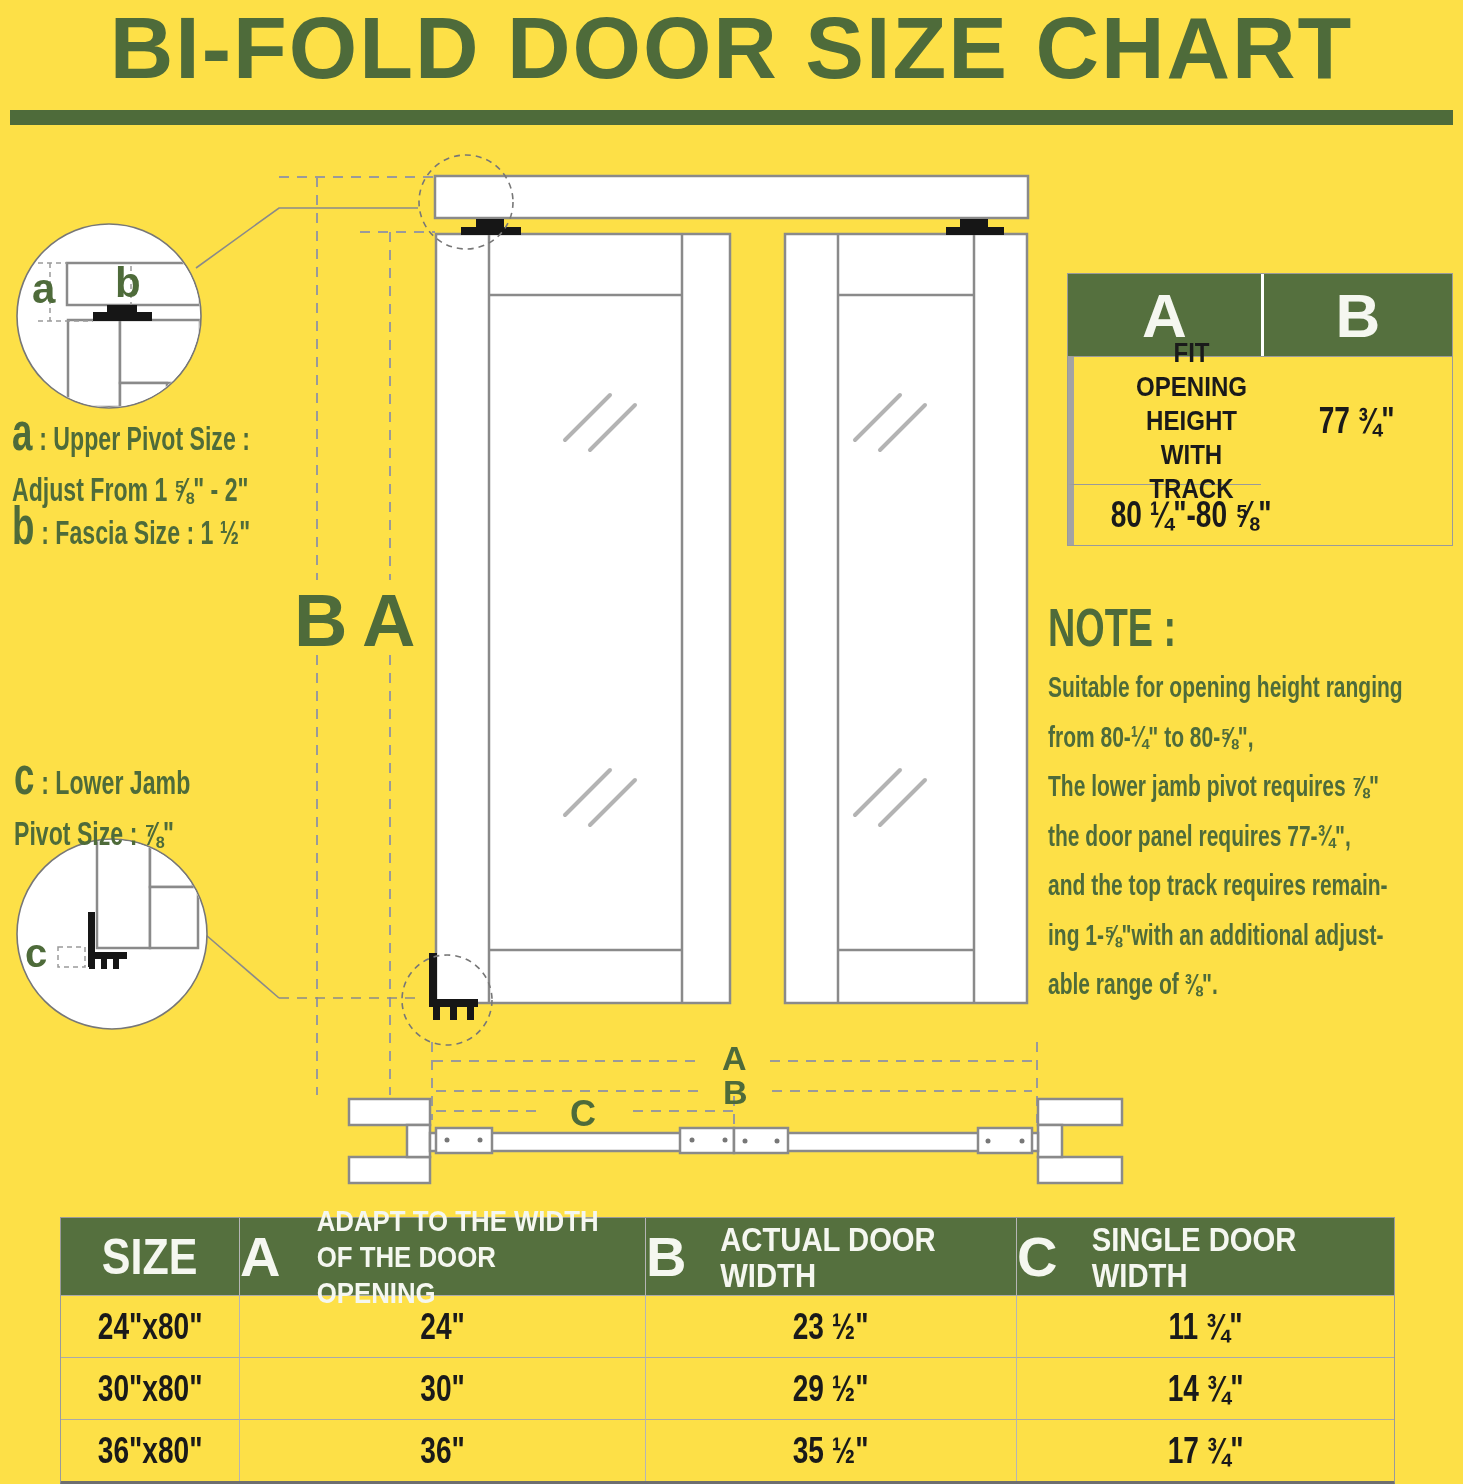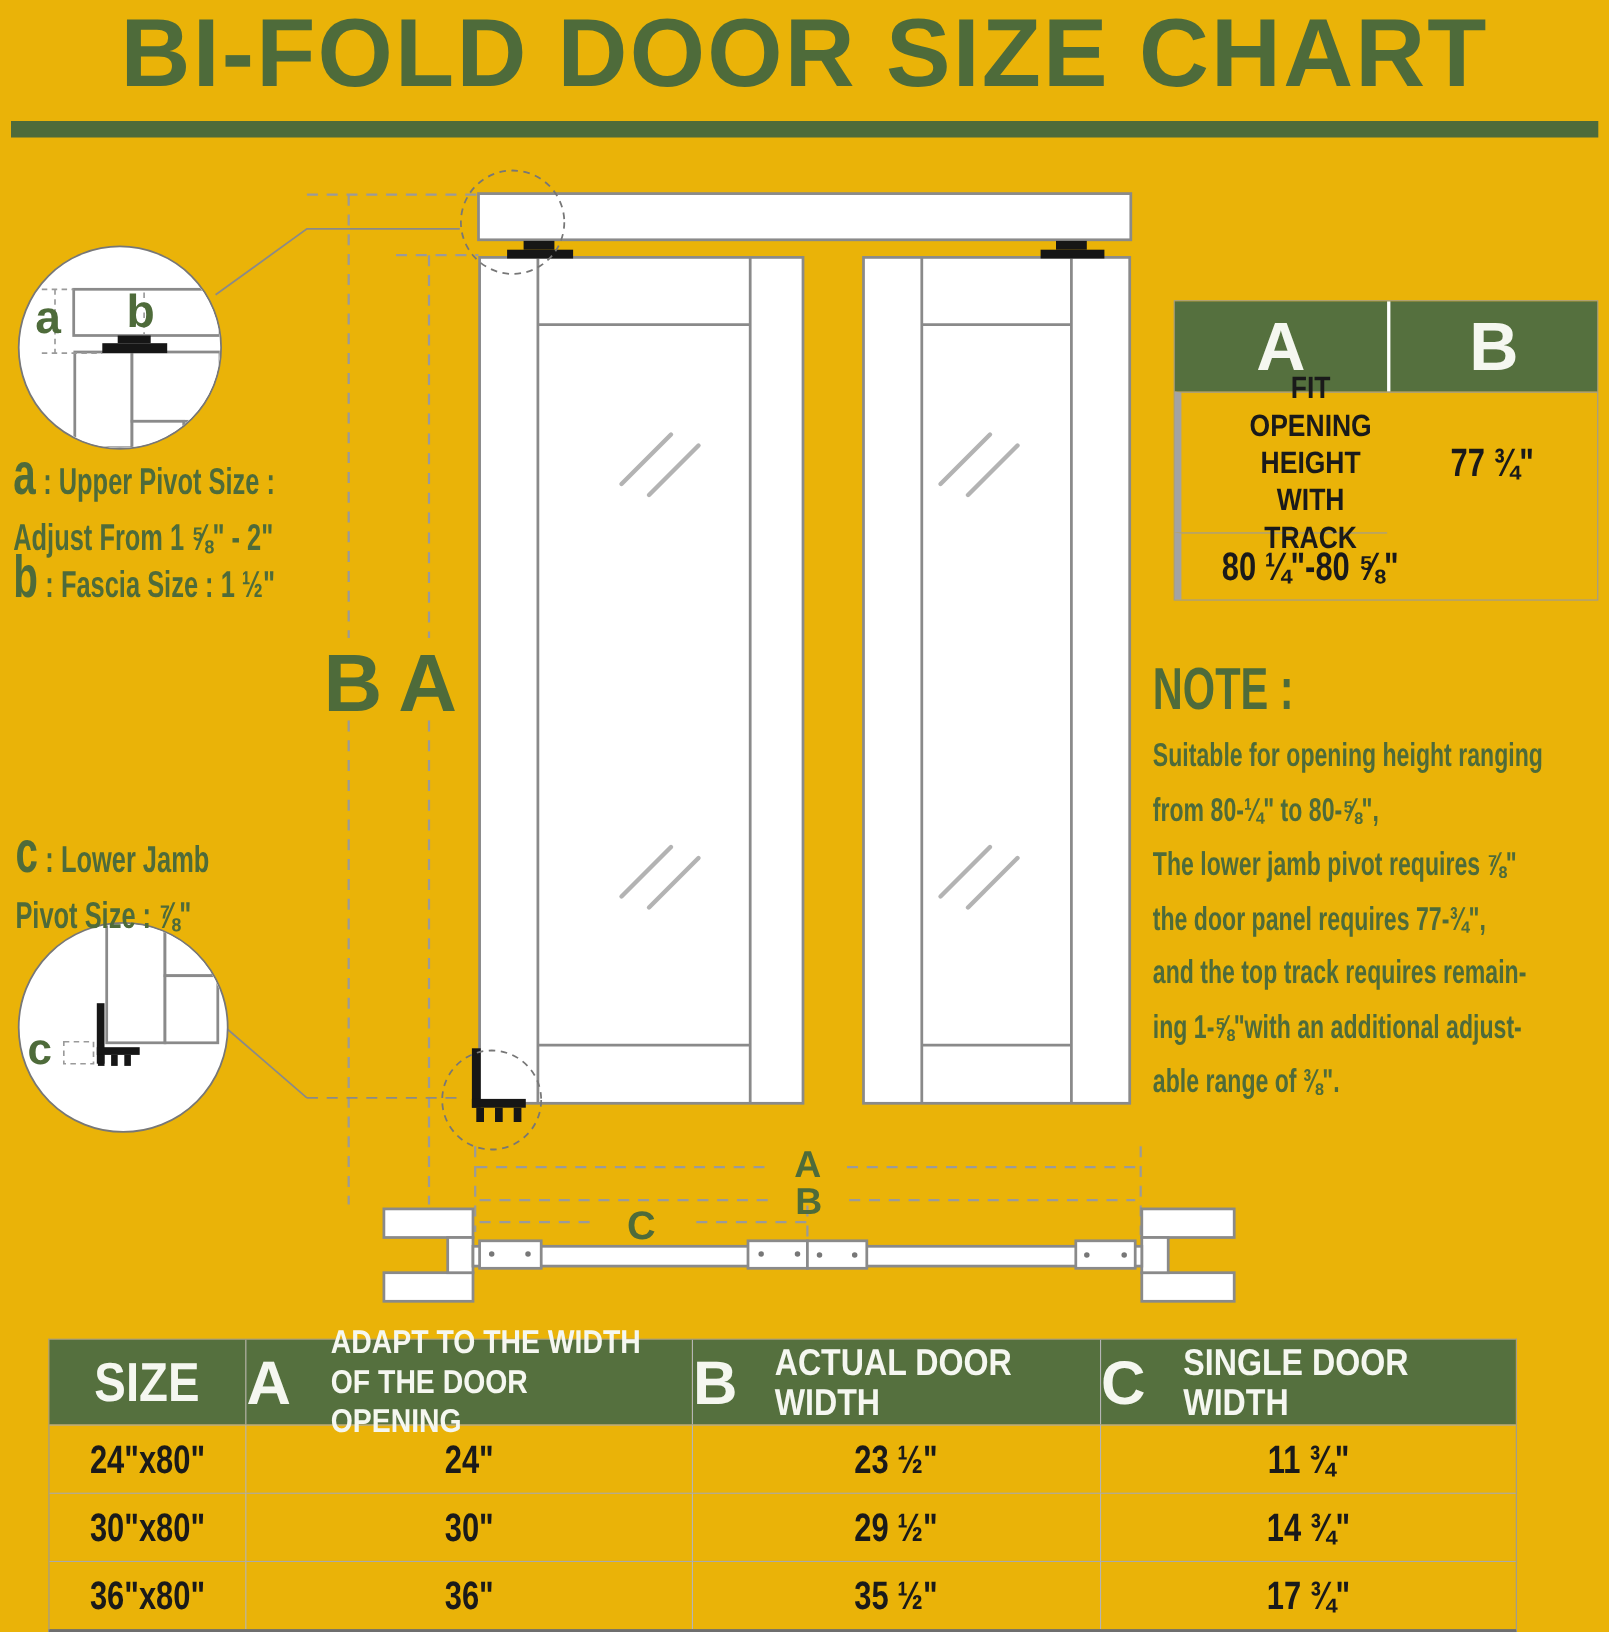--- a/index.html
+++ b/index.html
@@ -1,16 +1,16 @@
 <!DOCTYPE html>
 <html><head>
 <meta charset="utf-8">
 <style>
   html,body{margin:0;padding:0;background:#fff;}
-  #page{position:relative;width:1463px;height:1484px;background:#eab308;overflow:hidden;
+  #page{position:relative;width:1463px;height:1484px;background:#fde047;overflow:hidden;
         font-family:"Liberation Sans",sans-serif;font-weight:bold;color:#1a1a1a;}
 
   
   #title{position:absolute;top:0px;left:0;width:100%;text-align:center;
          font-size:88px;line-height:96px;letter-spacing:2px;color:#4e6b3a;white-space:nowrap;}
   #title-rule{position:absolute;left:10px;top:110px;width:1443px;height:15px;background:#4e6b3a;}
 
   
   #diagram{position:absolute;left:0;top:0;}
 
@@ -37,21 +37,21 @@
   #height-table>div{display:flex;align-items:center;justify-content:center;box-sizing:border-box;}
   .ht-head{background:#55703e;color:#f5f7f0;font-size:62px;}
   .ht-head.cb{border-left:3px solid #fff;}
   .ht-desc{font-size:28px;line-height:34px;text-align:center;white-space:pre-line;border-top:1px solid #9a9a9a;}
   .ht-desc.cb,.ht-val.cb{border-left:6px solid #a3a3a3;padding-left:48px;}
   .ht-val{font-size:36px;border-top:1px solid #9a9a9a;}
   .sq86{display:inline-block;transform:scaleX(0.86);white-space:pre-line;}
   .sq78{display:inline-block;transform:scaleX(0.78);white-space:nowrap;}
 
   
-  #size-table{position:absolute;left:44px;top:1217px;width:1333px;
+  #size-table{position:absolute;left:60px;top:1217px;width:1333px;
         display:grid;grid-template-columns:178px 406px 371px 378px;
         grid-template-rows:77px 62px 62px 62px;
         border:1px solid #9a9a9a;border-bottom:4px solid #6e6e6e;box-sizing:content-box;}
   #size-table>div{display:flex;align-items:center;justify-content:center;box-sizing:border-box;}
   .st-head{background:#55703e;color:#f5f7f0;gap:12px;}
   .st-head .big{font-size:56px;line-height:1;}
   .st-head .small{font-size:30px;line-height:36px;text-align:left;}
   .st-head .small1{font-size:34px;}
   .st-size{font-size:50px;}
   .st-cell{font-size:36px;border-top:1px solid #aaa;}

